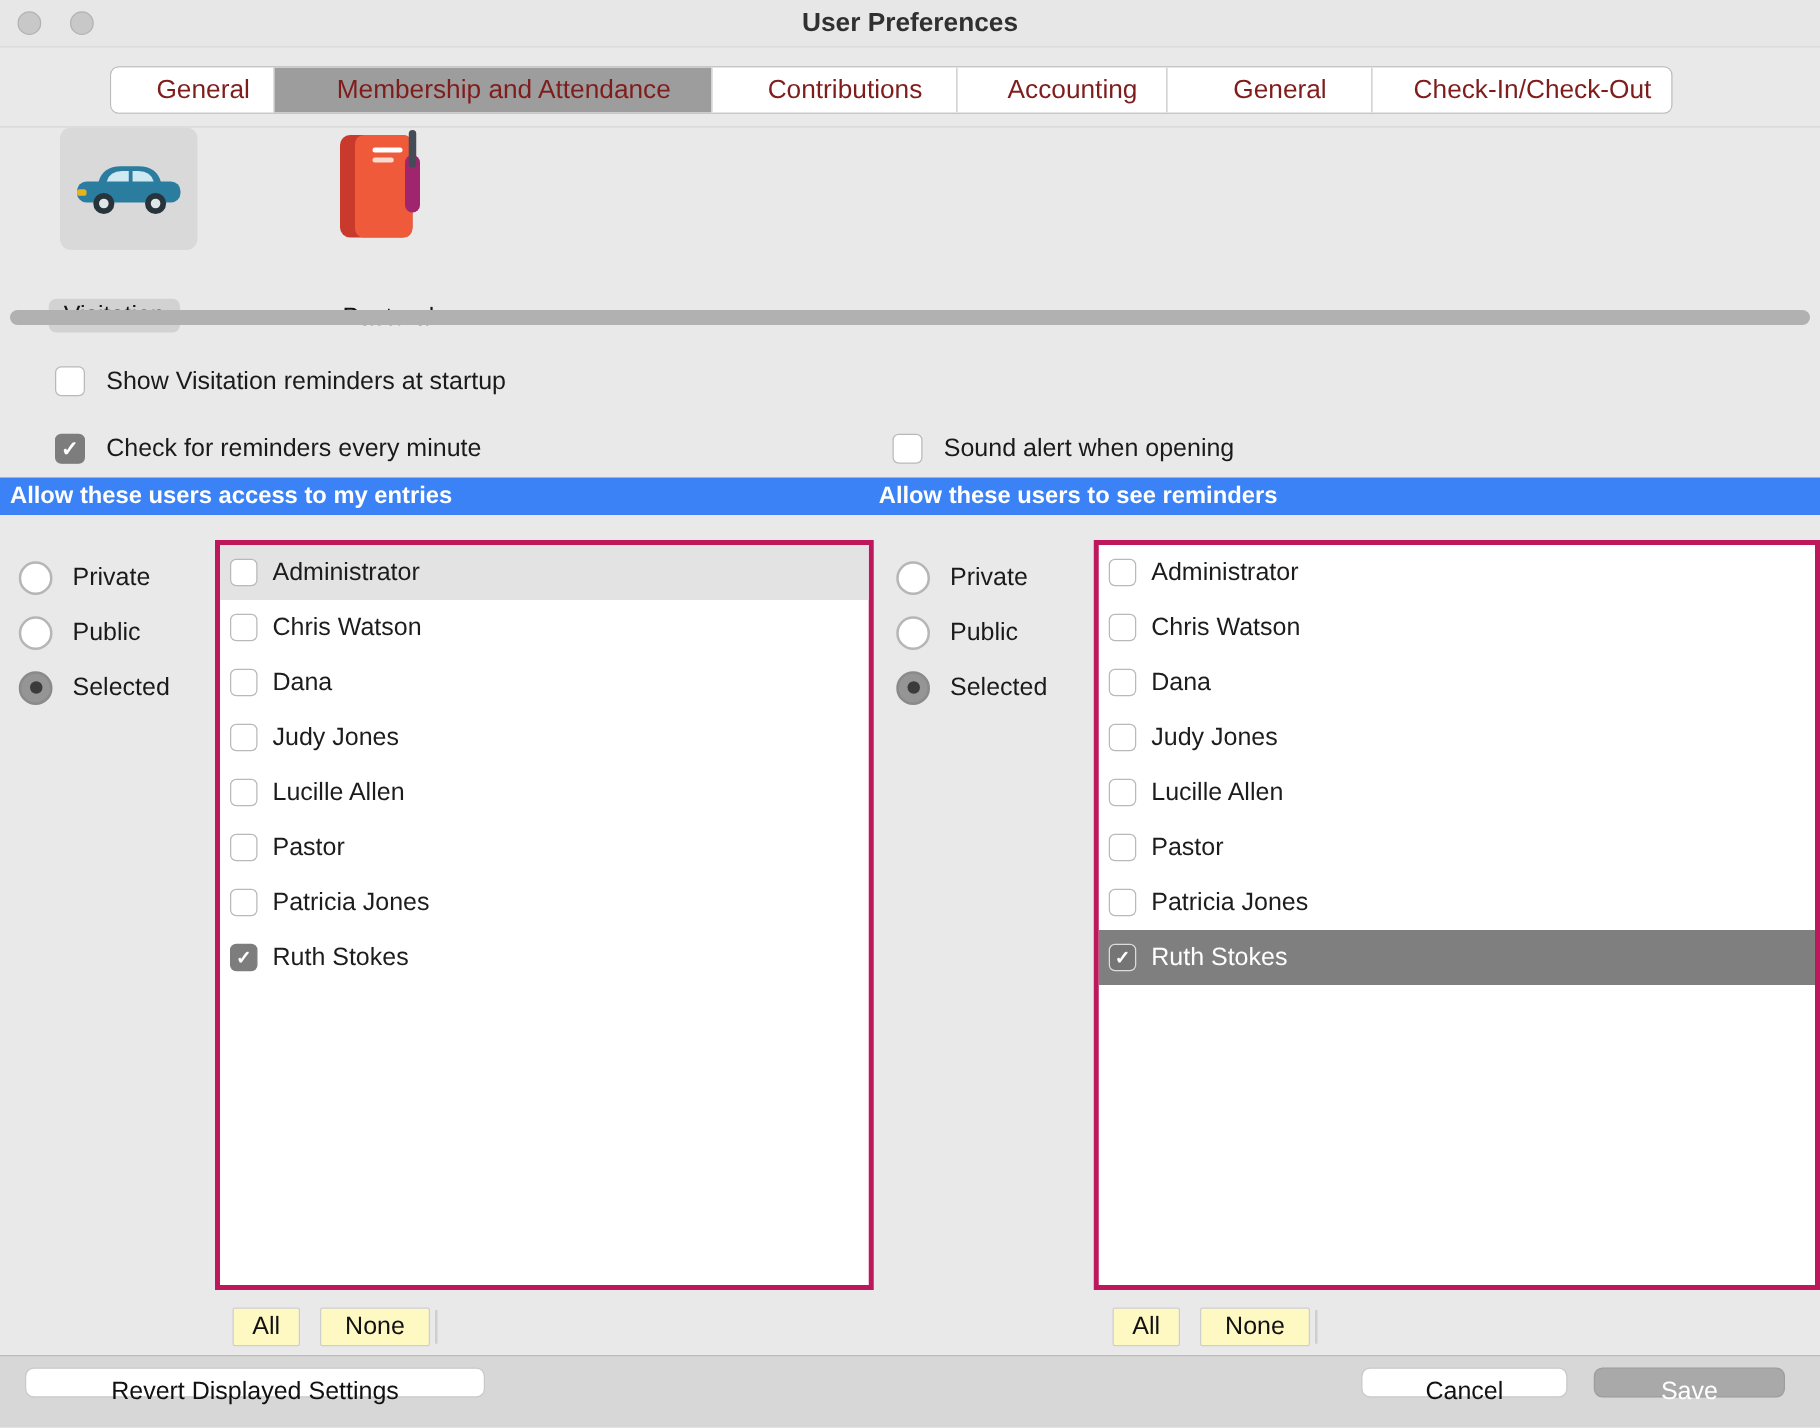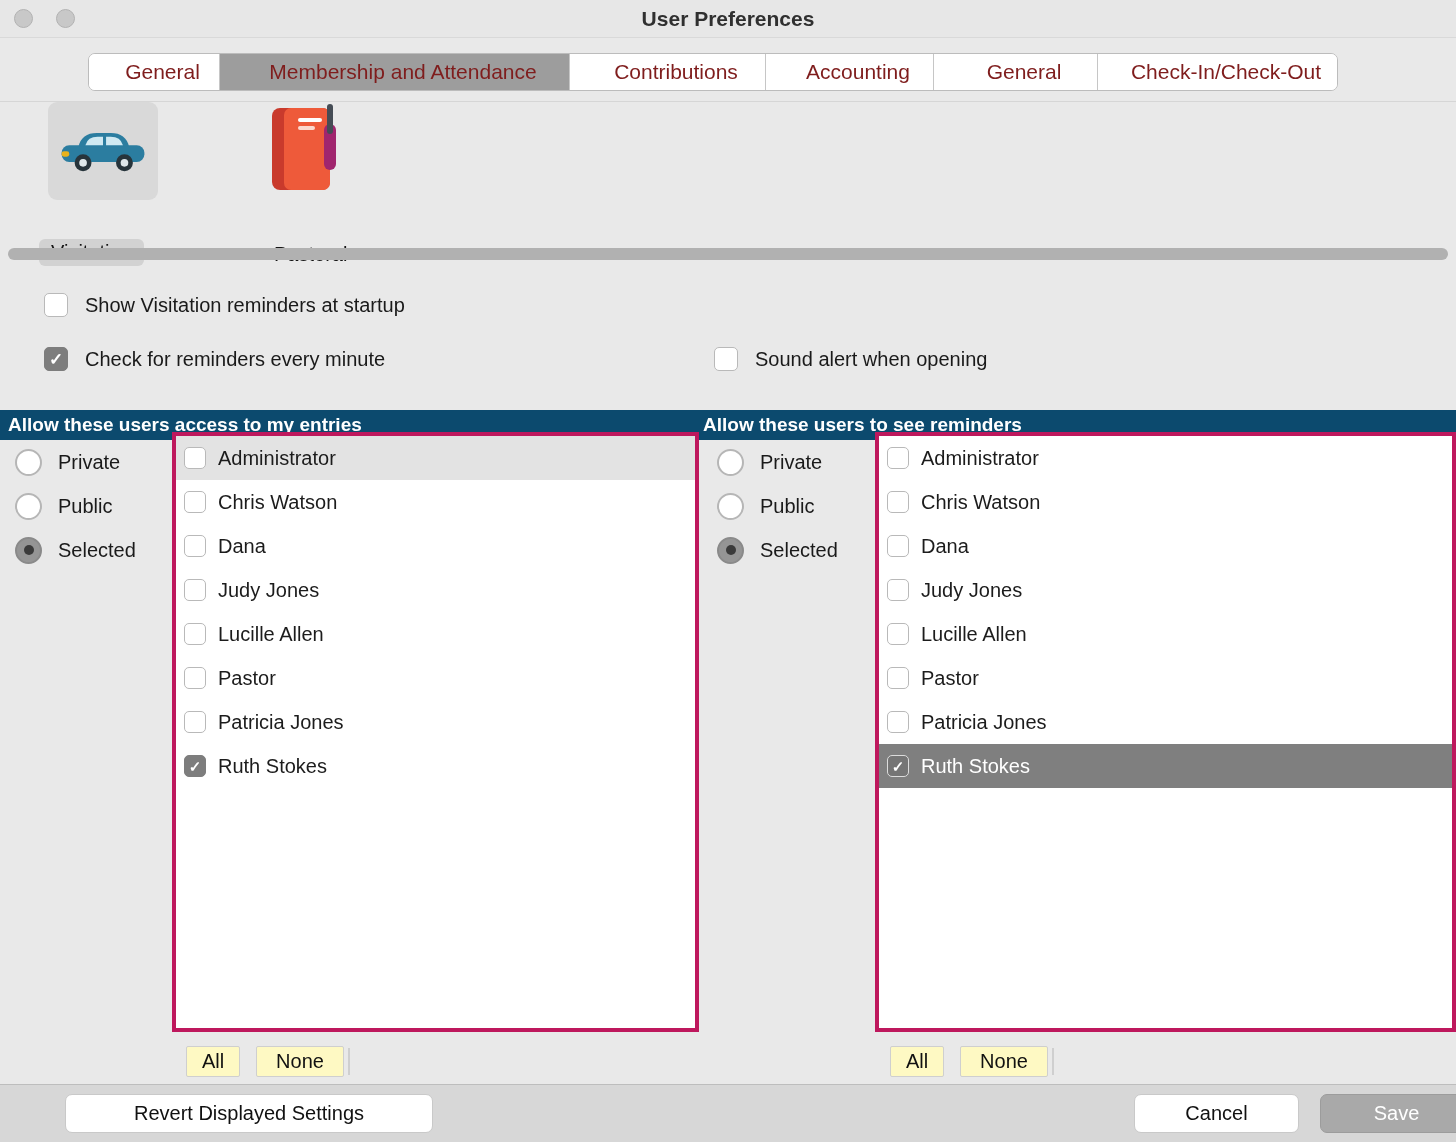--- a/index.html
+++ b/index.html
@@ -81,22 +81,22 @@
     width:24px; height:24px; background:#fff;
     border:1.5px solid #b9b9b9; border-radius:5px; flex:none;
     display:flex; align-items:center; justify-content:center;
   }
   .checkbox.checked { background:#7d7d7d; border-color:#7d7d7d; }
   .checkbox .check-glyph { color:#fff; font-size:17px; font-weight:700; line-height:1; }
   .opt-label { font-size:20px; color:#1a1a1a; }
 
   
   .section-headers {
-    position:absolute; left:0; top:410px; width:1456px; height:30px;
-    background:#0c4a6e;
+    position:absolute; left:0; top:382px; width:1456px; height:30px;
+    background:#3b82f6;
     text-align:center;
   }
   .hdr-text {
     position:absolute; top:0; height:30px; line-height:30px;
     color:#ffffff; font-size:19px; font-weight:700;
   }
   .hdr-text.left  { left:8px; }
   .hdr-text.right { left:703px; }
 
   
@@ -145,23 +145,23 @@
   }
   .btn-divider.d-left  { left:348px; }
   .btn-divider.d-right { left:1052px; }
 
   
   .footer {
     position:absolute; left:0; top:1084px; width:1456px; height:58px;
     background:#d7d7d7; border-top:1px solid #bdbdbd;
   }
   .btn {
-    position:absolute; top:9px; height:39px;
+    position:absolute; top:9px; height:24px;
     background:#ffffff; border:1px solid #c9c9c9; border-radius:7px;
-    font-size:20px; color:#111; text-align:center; line-height:37px;margin-left:45px;
+    font-size:20px; color:#111; text-align:center; line-height:37px;
   }
   .btn.revert { left:20px;   width:368px; }
   .btn.cancel { left:1089px; width:165px; }
   .btn.save   { left:1275px; width:153px; background:#a9a9a9; border-color:#9c9c9c; color:#ffffff; }
 </style>
 </head>
 <body>
 
 <div class="titlebar">
   <div class="traffic t1"></div>

